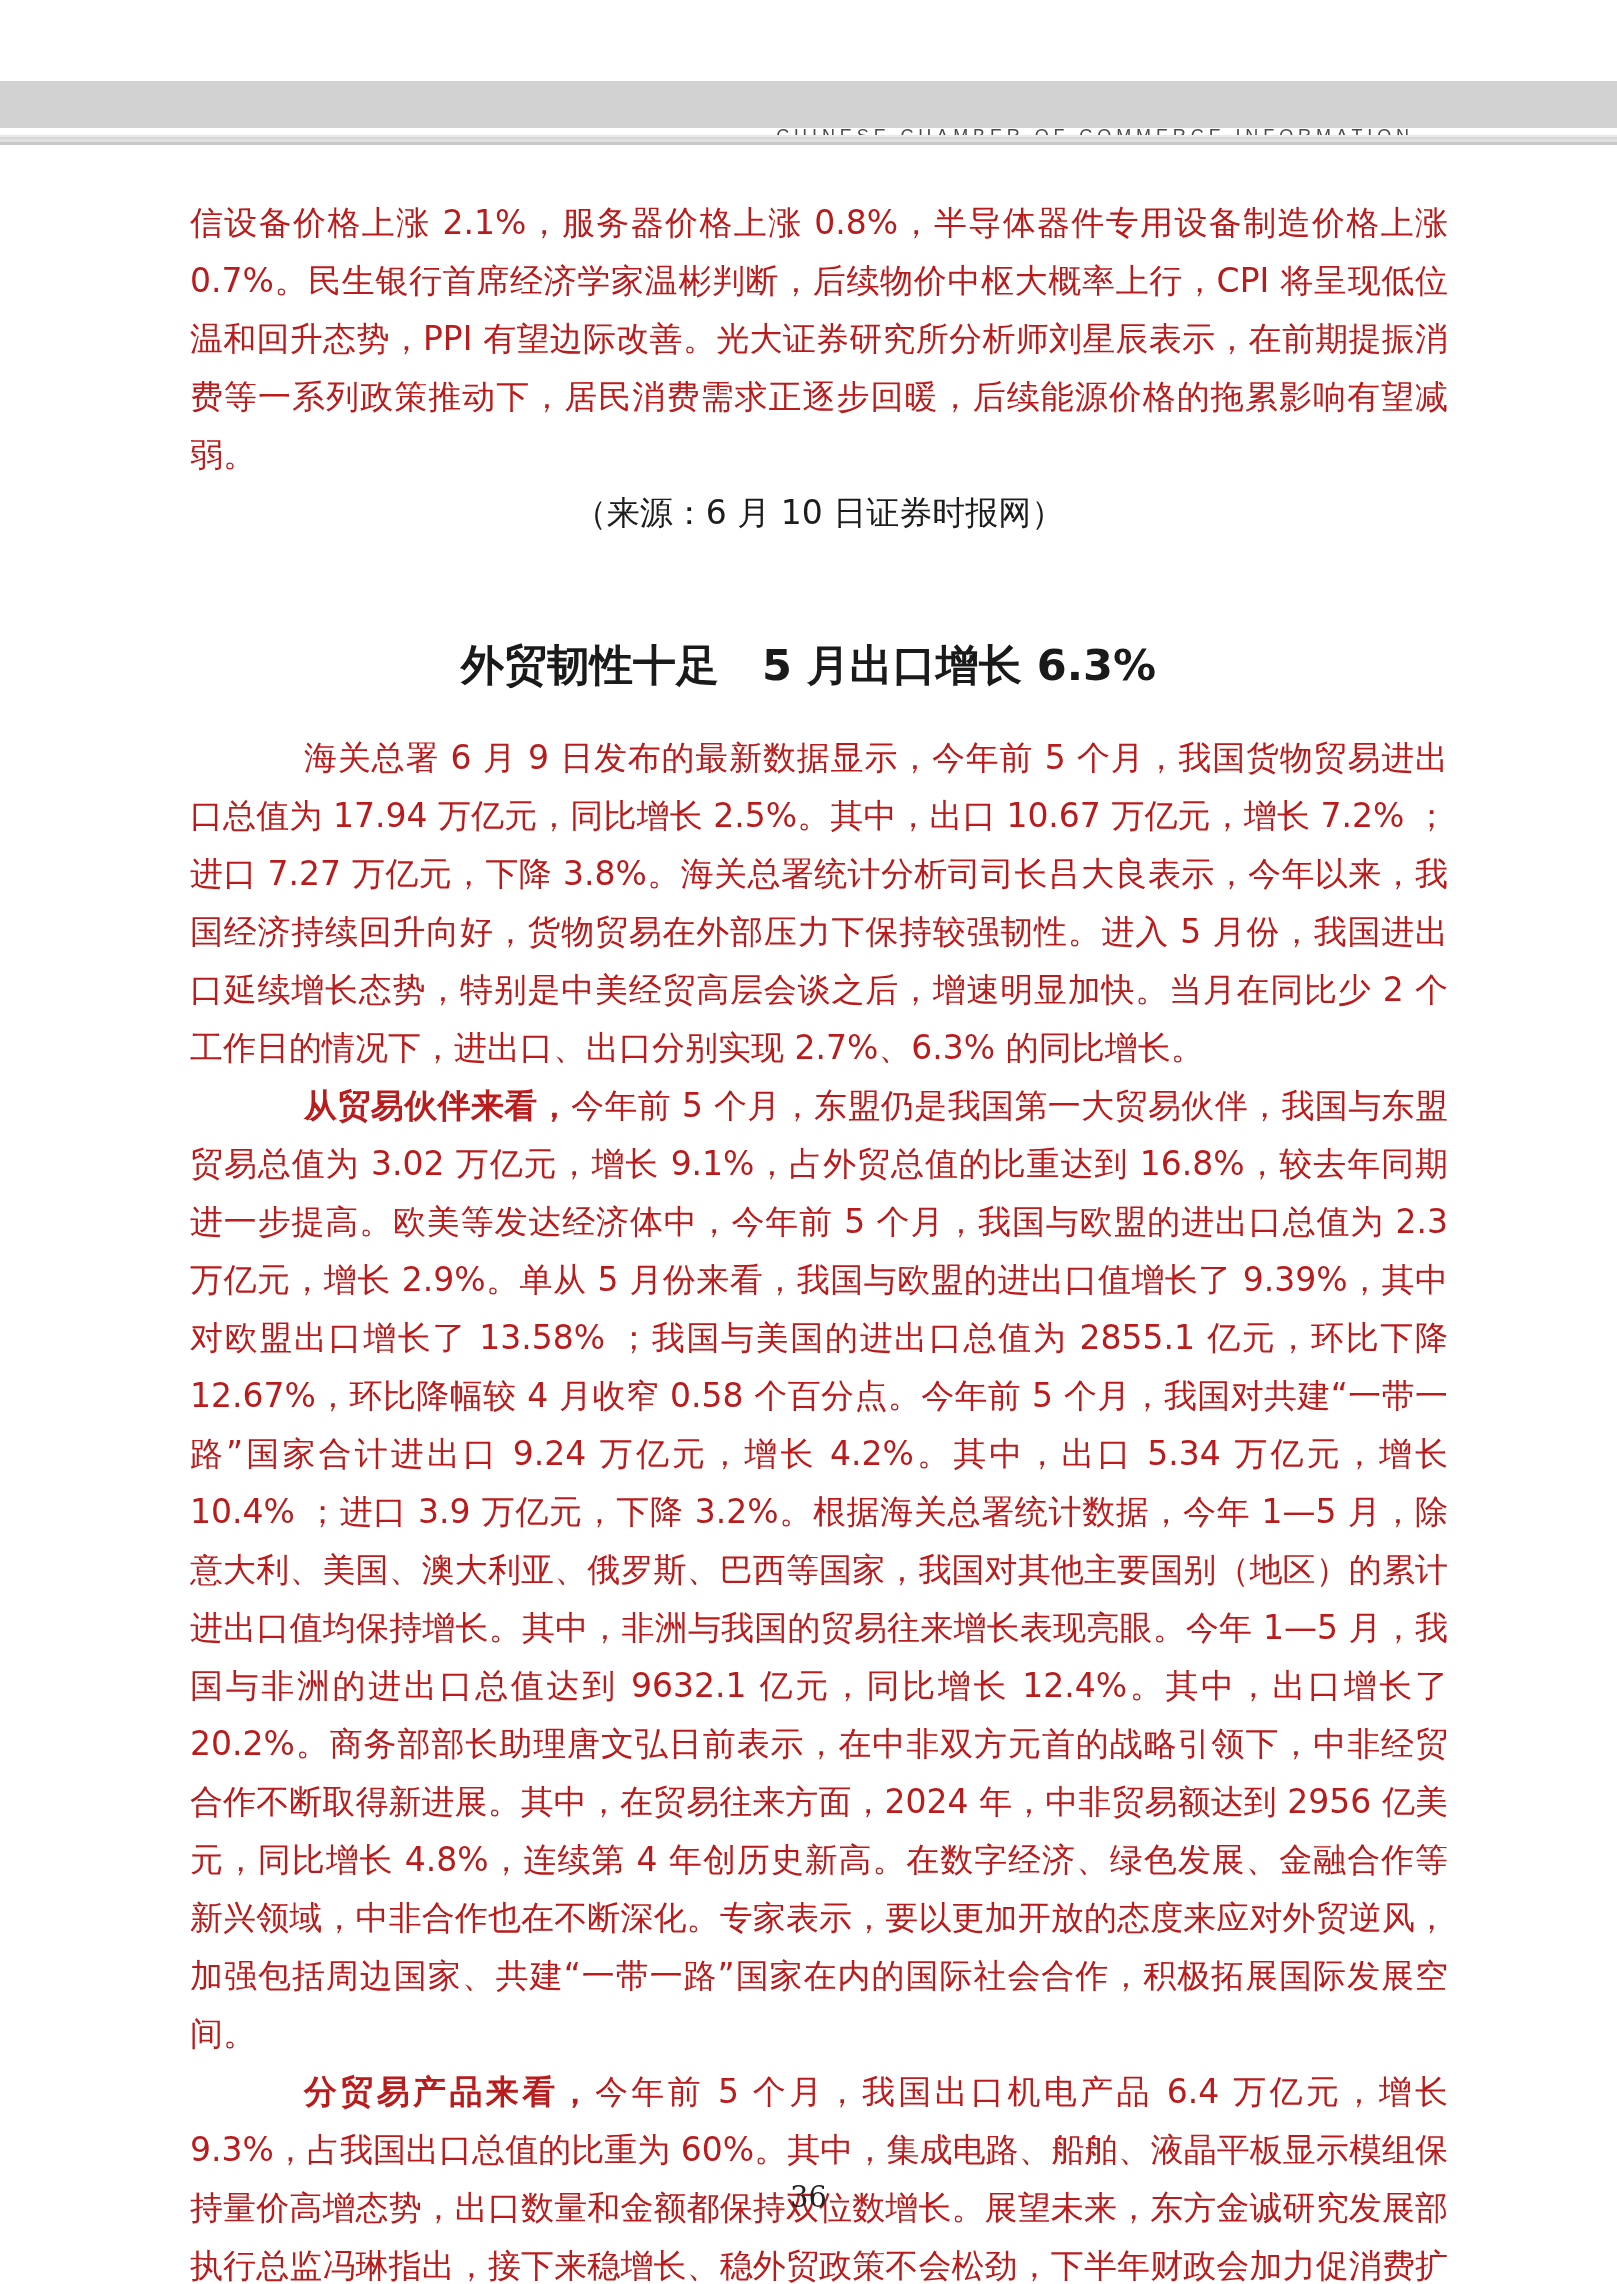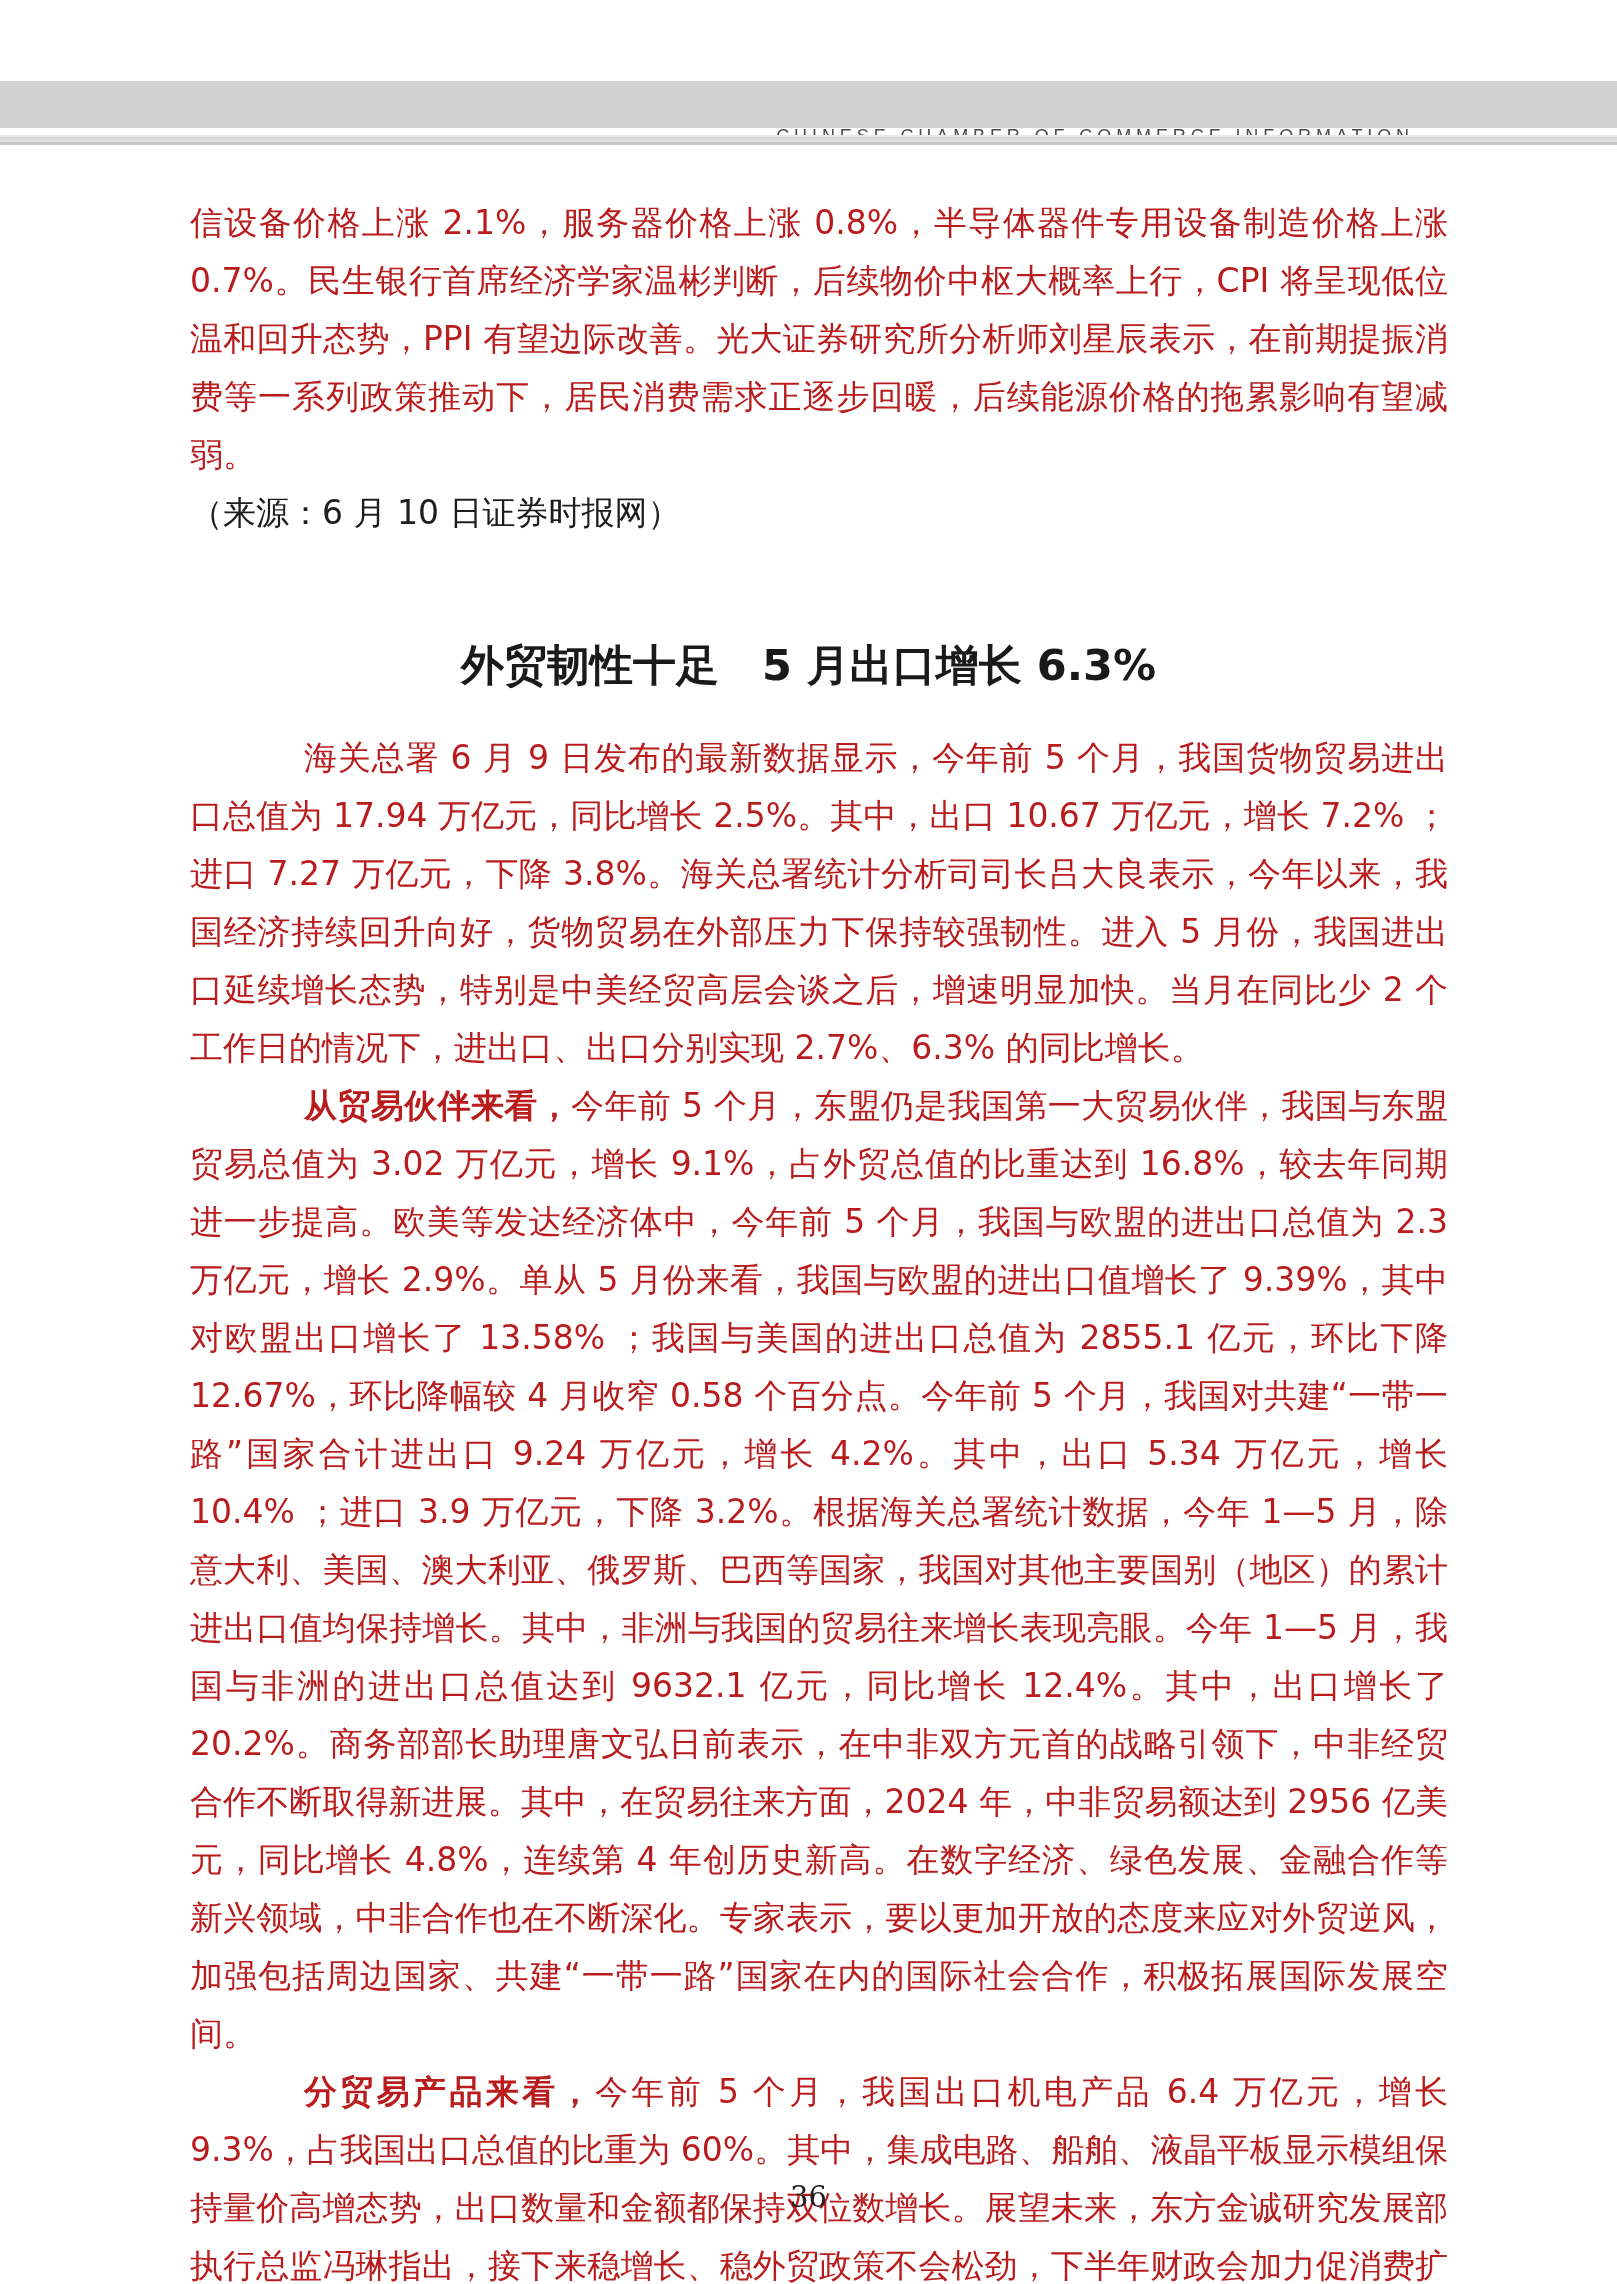--- a/index.html
+++ b/index.html
@@ -52,21 +52,21 @@
   .bodytext {
     font-size: 33px;
     line-height: 58px;
     text-align: justify;
     color: #b91c1c;
   }
   .intro { margin-top: 194px; text-indent: 0; }
   .source-line {
     font-size: 33px;
     line-height: 58px;
-    text-align: left;
+    text-align: center;
     color: #1d1d1d;
   }
   .article-title {
     margin-top: 94px;
     margin-bottom: 35px;
     margin-left: -190px;  
     margin-right: -169px;
     font-size: 43px;
     line-height: 58px;
     font-weight: bold;

